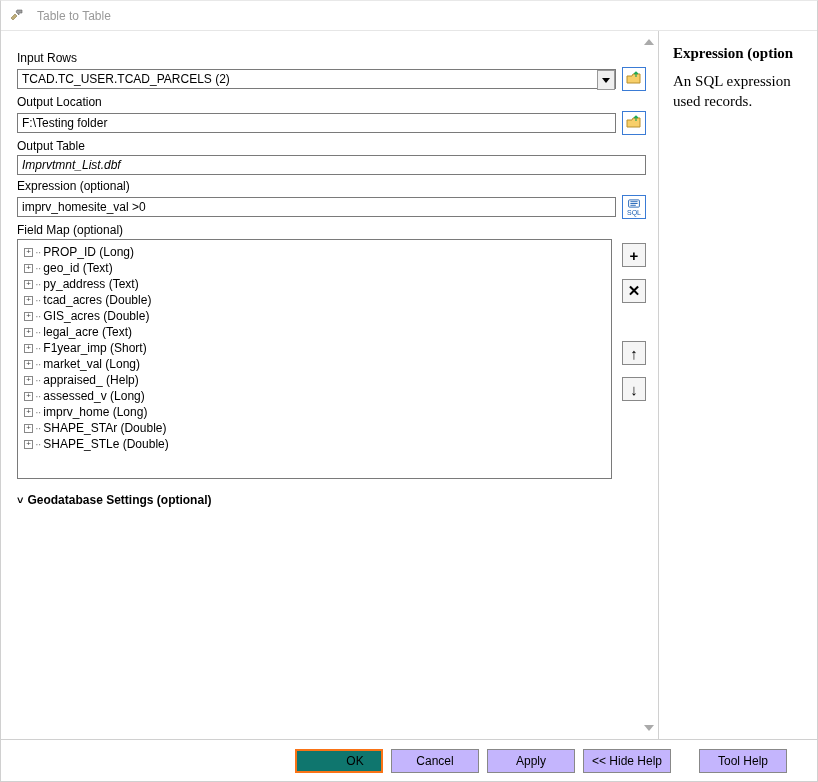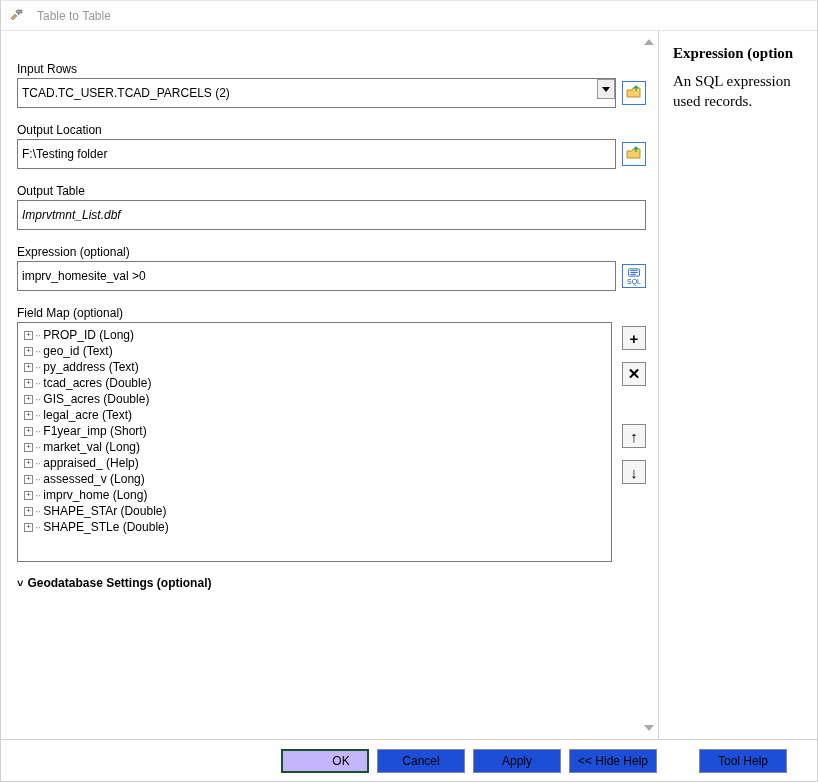--- a/index.html
+++ b/index.html
@@ -54,31 +54,31 @@
     }
     .right-pane .help-body {
       font-size: 15px;
       color: #000;
       line-height: 1.3;
     }
     .field-label {
       font-size: 12px;
       color: #000;
       margin-bottom: 2px;
-      margin-top: 15px;
+      margin-top: 4px;
     }
     .field-row {
       display: flex;
       align-items: center;
       gap: 6px;
       margin-bottom: 2px;
     }
     .text-input, .select-input {
       width: 100%;
-      height: 30px;
+      height: 20px;
       font-size: 12px;
       padding: 2px 4px;
       border: 1px solid #7a7a7a;
       background: #fff;
       font-family: inherit;
     }
     .select-wrap {
       position: relative;
       flex: 1;
     }
@@ -173,32 +173,32 @@
       justify-content:flex-end;
       padding: 0 30px 0 0;
       gap: 8px;
       background:#fff;
       position: relative;
     }
     .btn {
       width: 88px;
       height: 24px;
       border: 1px solid #888;
-      background: #1d4ed8;
+      background: #c4b5fd;
       font-size:12px;
       font-family:inherit;
       cursor:pointer;
     }
     .btn.default {
-      border: 2px solid #14532d;
-      background: #c4b5fd;
+      border: 2px solid #f97316;
+      background: #0f766e;
       padding-left: 32px;
     }
     .btn.help {
-      margin-left: 34px;
+      margin-left: 20px;
     }
     .scroll-up, .scroll-down {
       position:absolute;
       right:2px;
       width:14px;height:14px;
       display:flex;align-items:center;justify-content:center;
       color:#888;
     }
     .scroll-up { top: 4px; }
     .scroll-down { bottom: 4px; }

